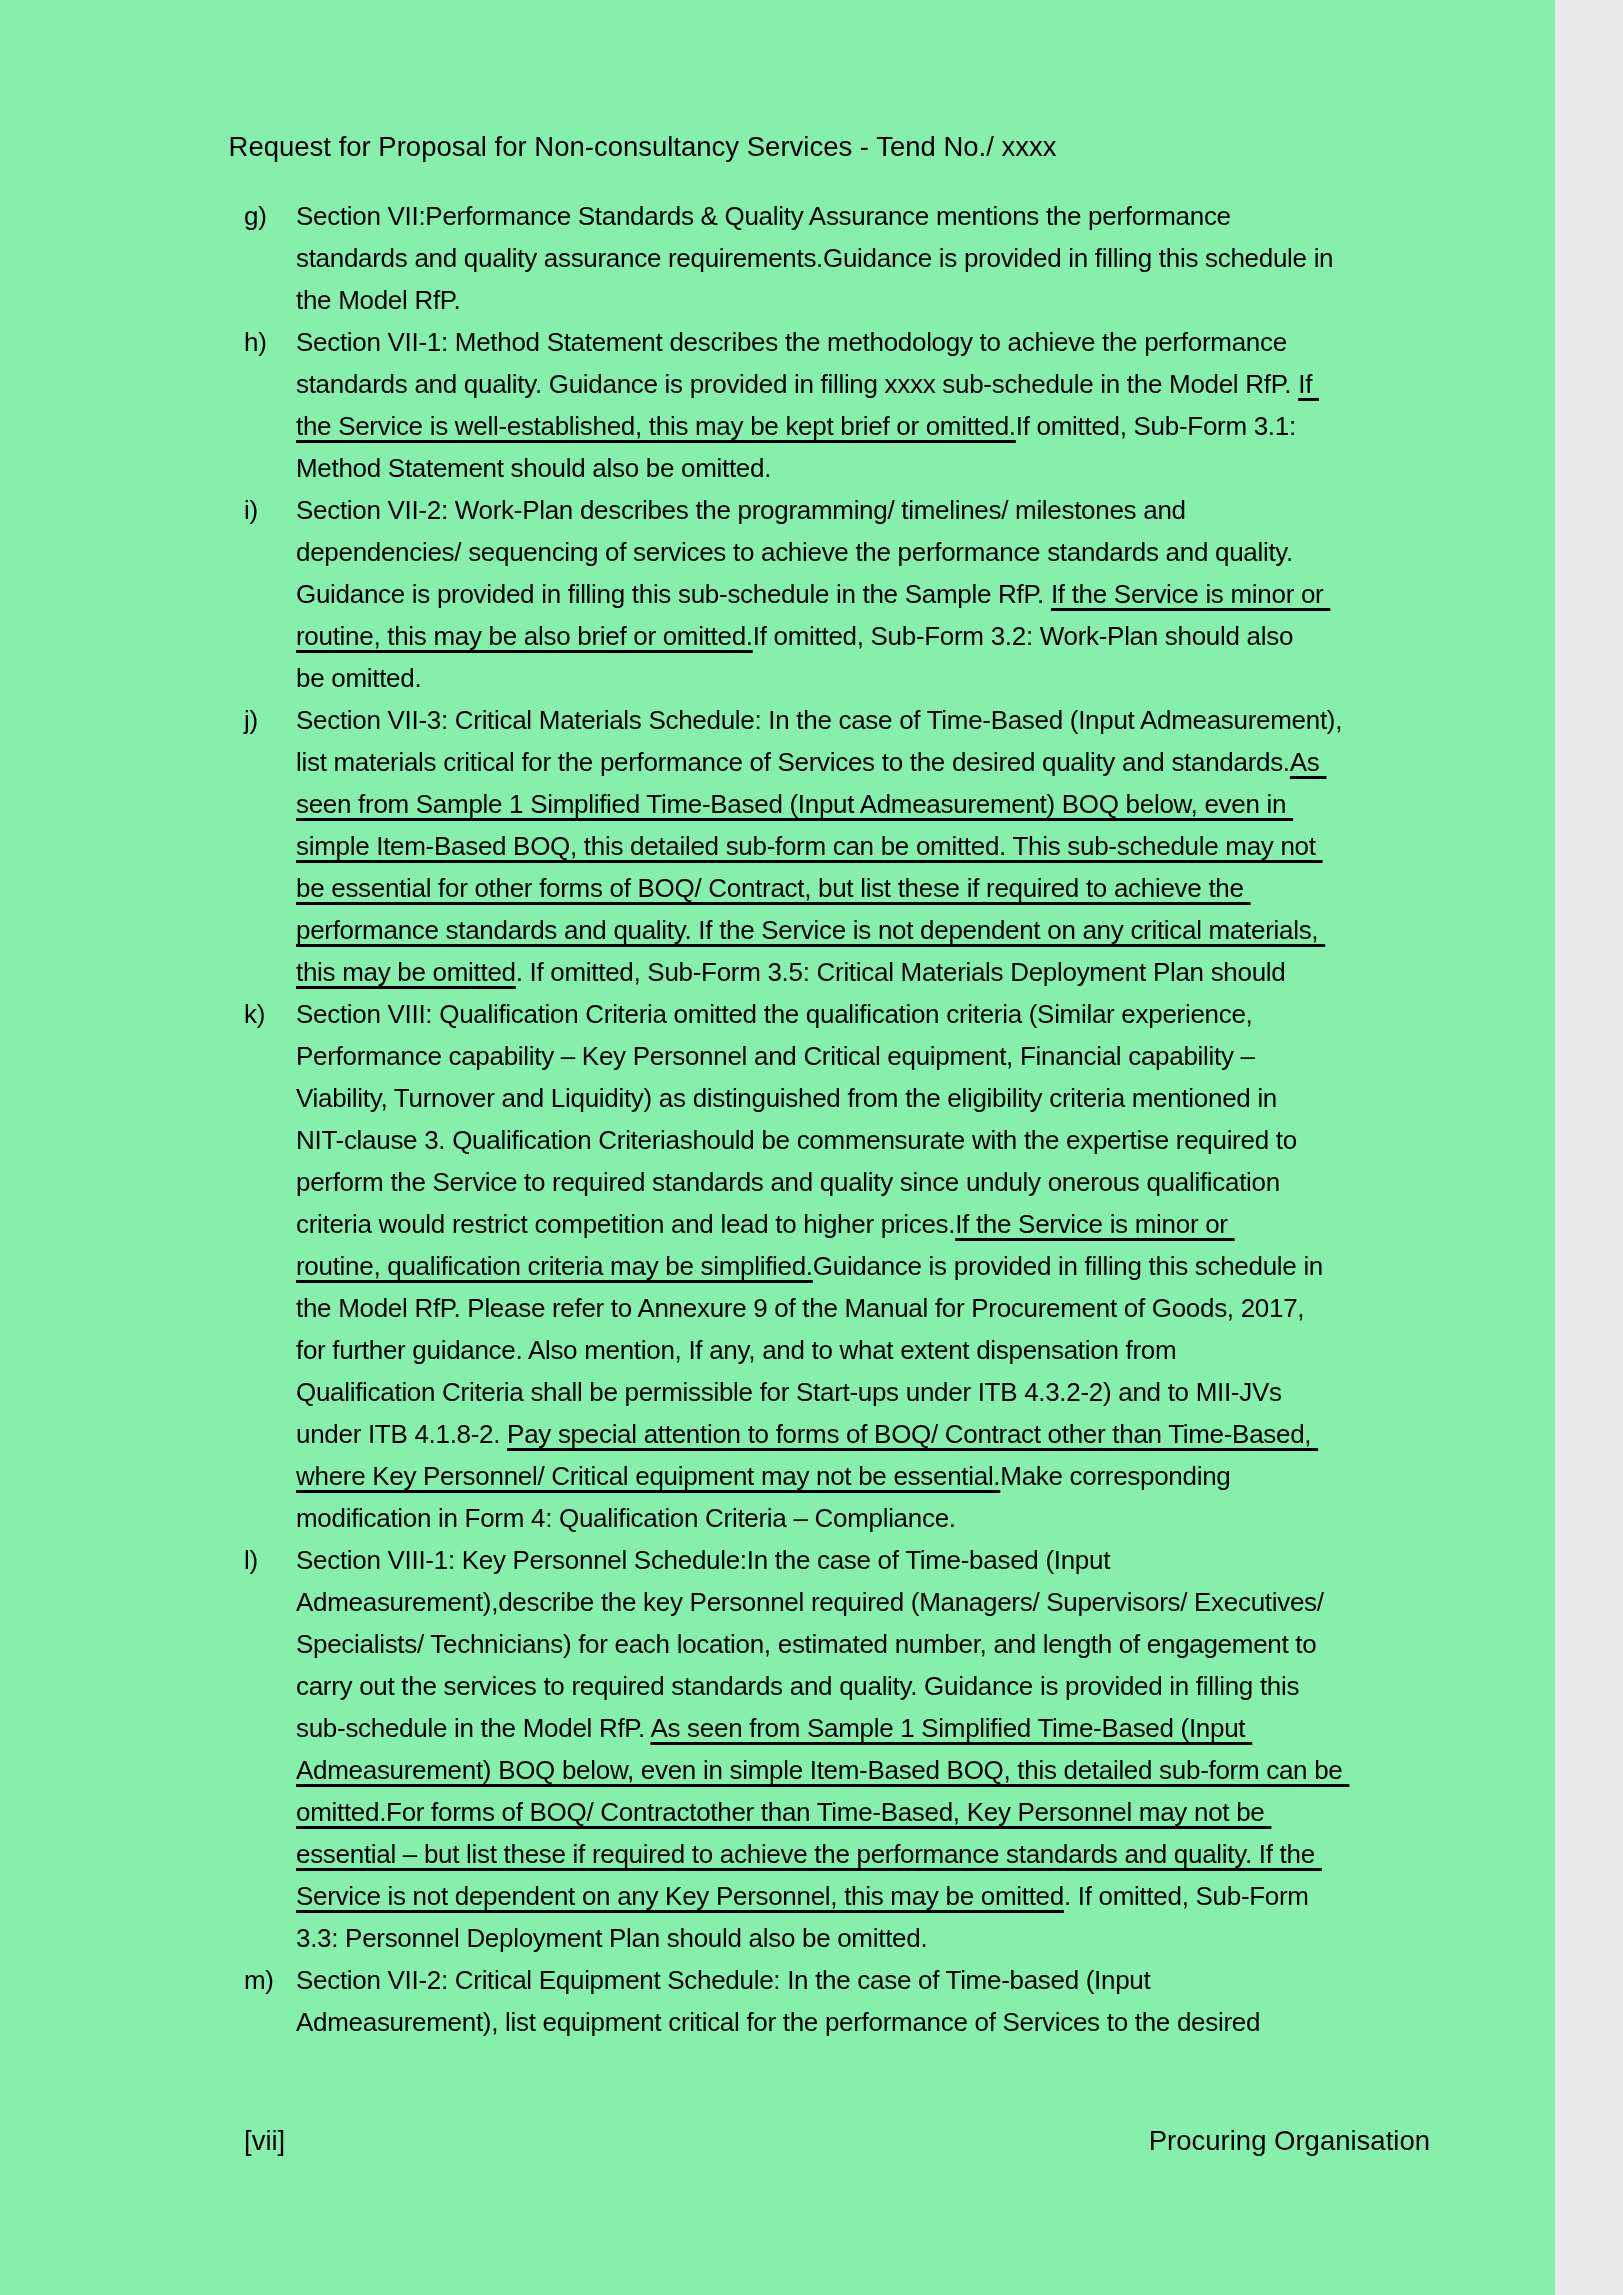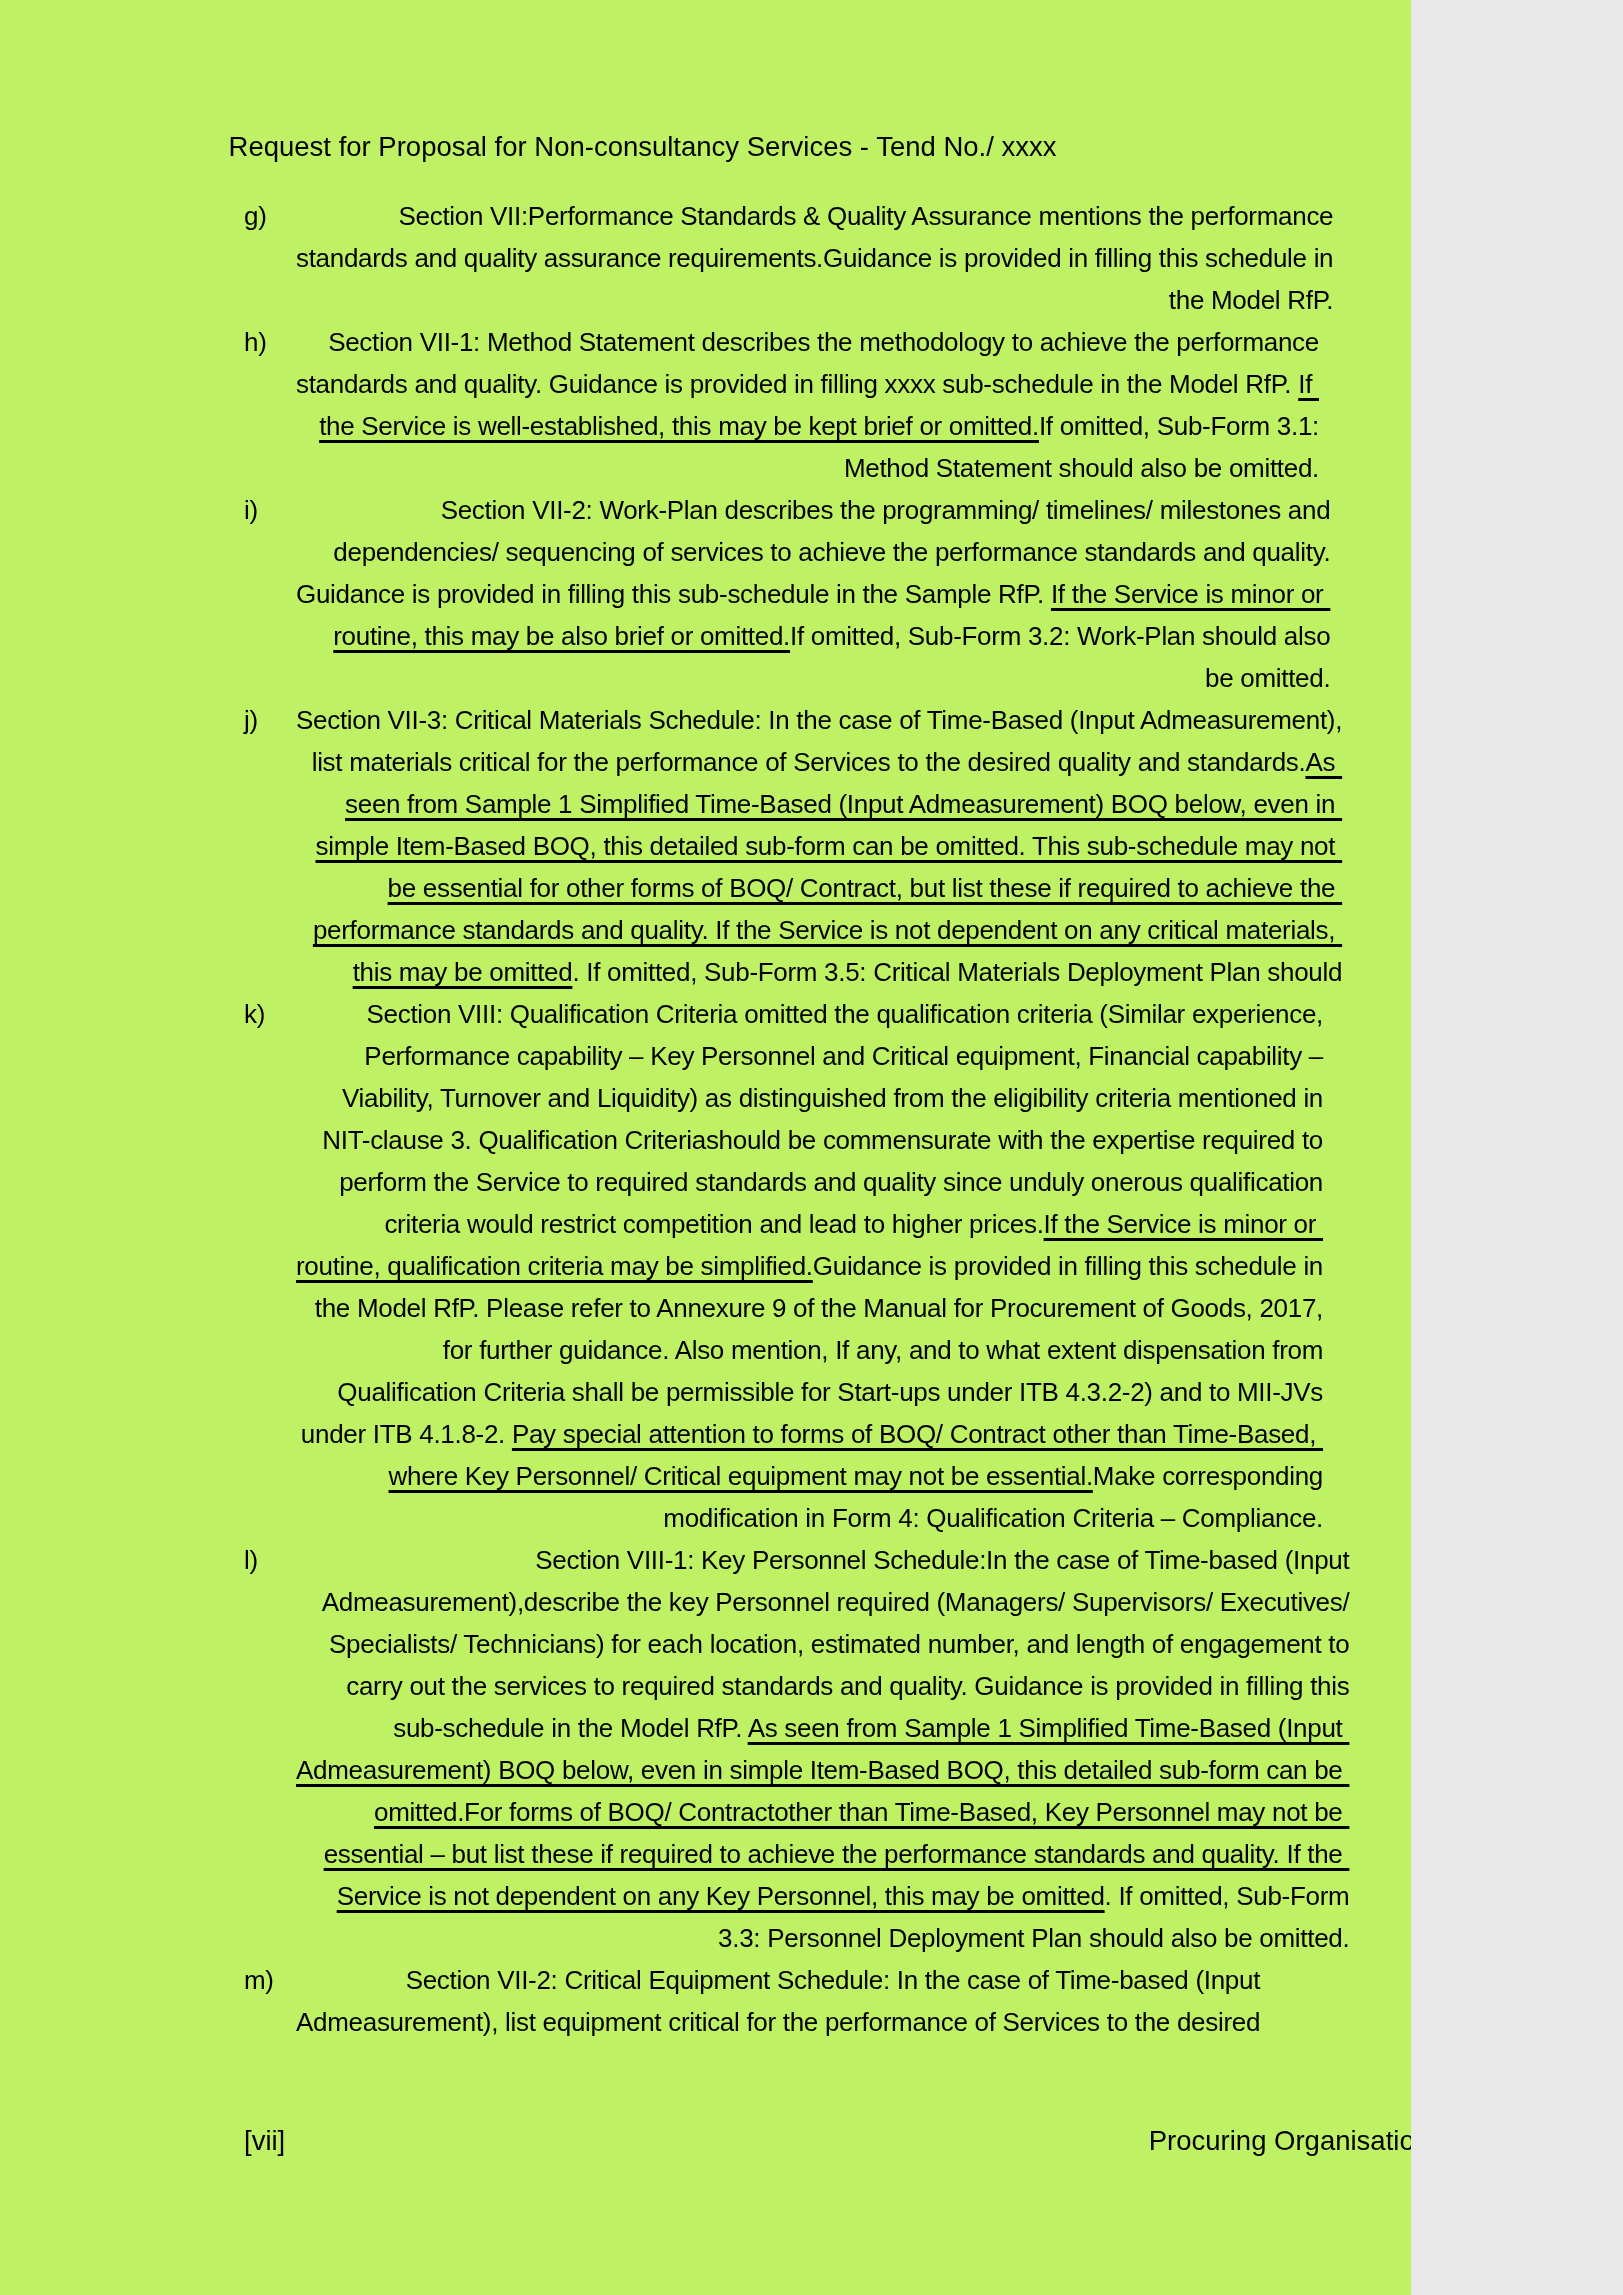--- a/index.html
+++ b/index.html
@@ -1,20 +1,20 @@
 <!DOCTYPE html>
 <html style="font-size:10.5px"><head>
 <meta charset="utf-8">
 <style>
   html,body{margin:0;padding:0;background:#e8e8e8;}
   .page{
     position:relative;
-    width:1411px;
+    width:1555px;
     height:2295px;
-    background:#bef264;
+    background:#86efac;
     font-family:"Liberation Sans","DejaVu Sans",sans-serif;
     color:#000;
     overflow:hidden;
   }
   .header{
     position:absolute;
     left:198px;
     top:96px;
     font-size:27.5px;
     line-height:34px;
@@ -32,21 +32,20 @@
     flex:0 0 52px;
     width:52px;
     height:42px;
     line-height:42px;
   }
   .lines{flex:0 0 auto;}
   .line{
     height:42px;
     line-height:42px;
     white-space:pre;
-    text-align:right;
   }
   .u{
     text-decoration:underline;
     text-decoration-thickness:3.3px;
     text-underline-offset:5.2px;
   }
   .footer{
     position:absolute;
     left:244px;
     top:2124px;

